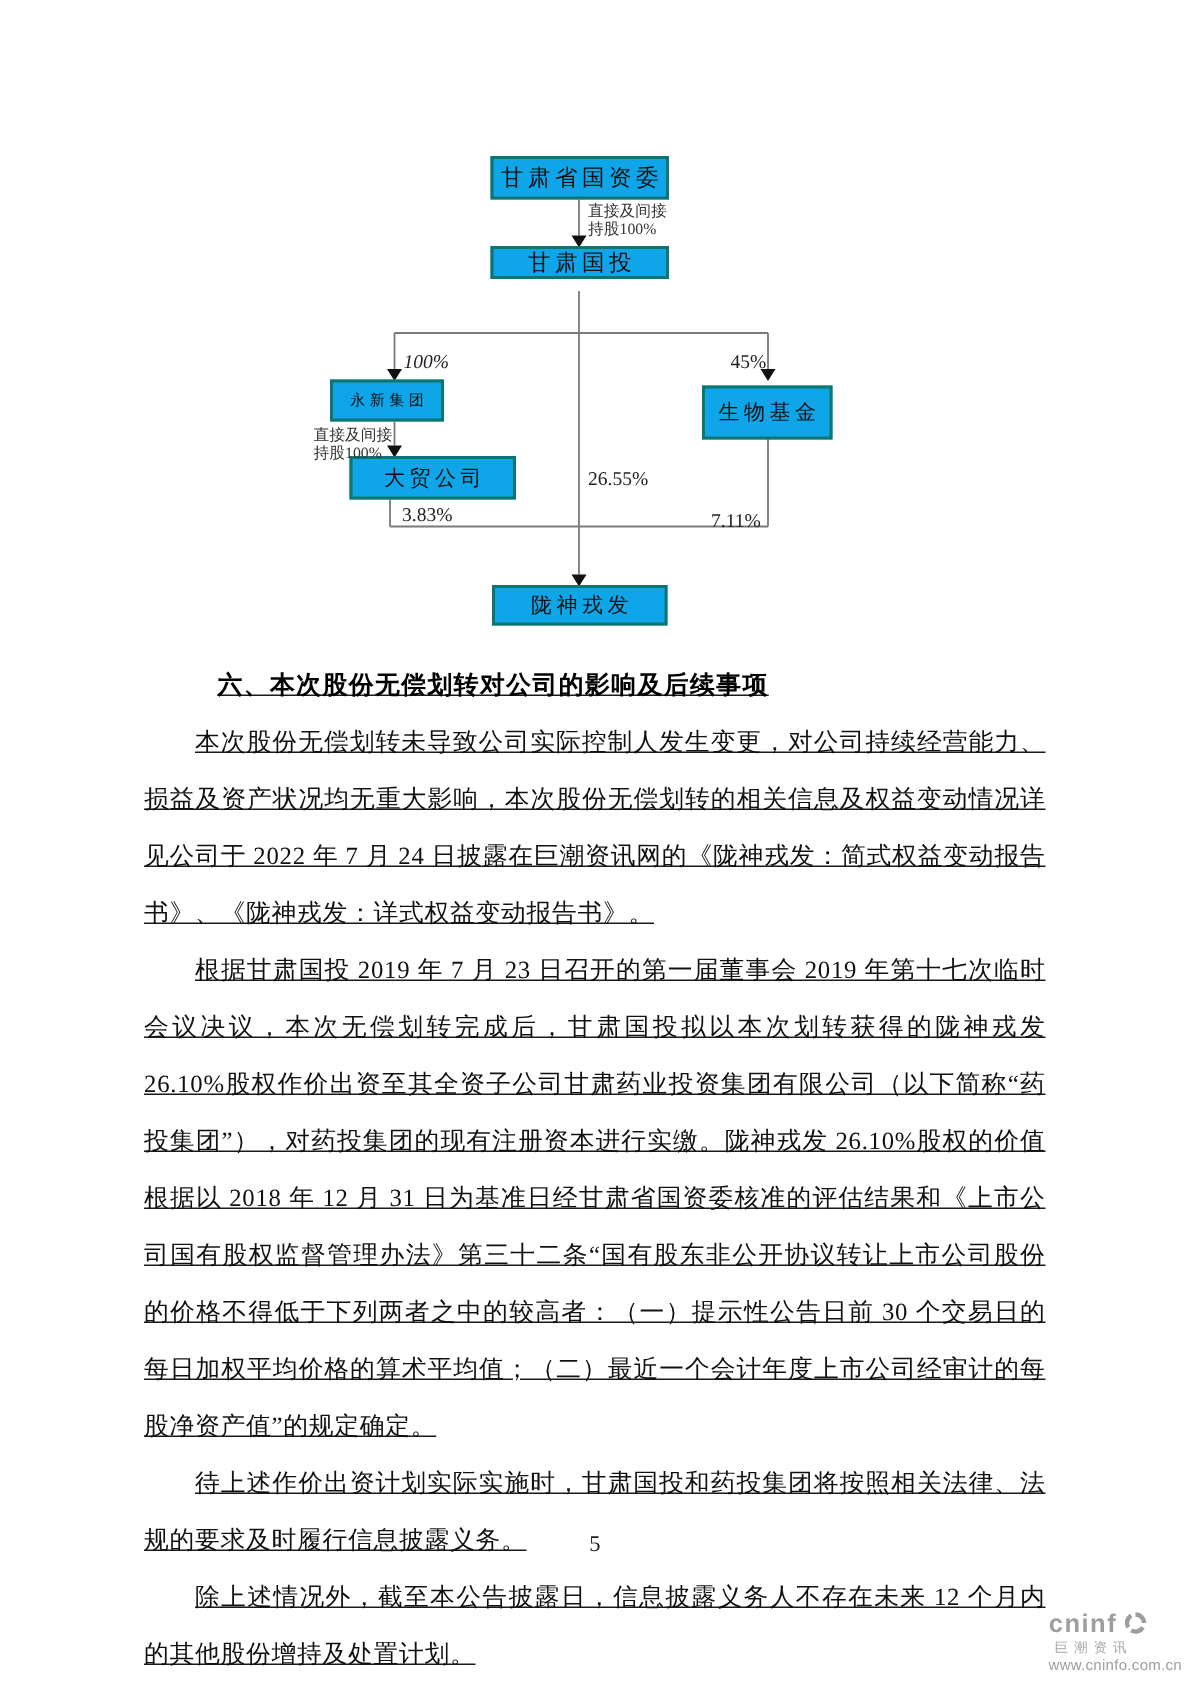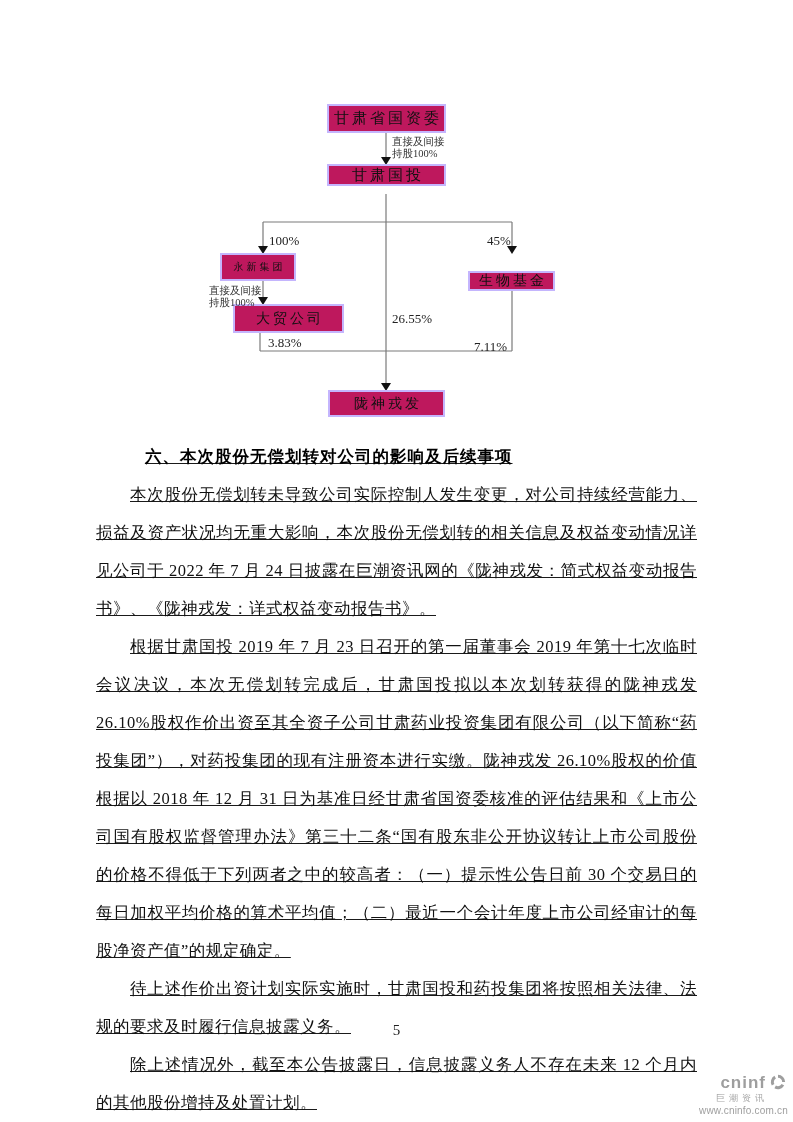--- a/index.html
+++ b/index.html
@@ -10,22 +10,22 @@
     color:#1a1a1a;
     position:relative;
     overflow:hidden;
   }
   .page{position:absolute;inset:0;background:#fff;}
 
   
   .diagram-svg{position:absolute;left:0;top:0;width:793px;height:430px;}
   .node{
     position:absolute;
-    border:2px solid #c4b5fd;
-    background:#be185d;
+    border:2px solid #0f766e;
+    background:#0ea5e9;
     display:flex;align-items:center;justify-content:center;
     font-size:15px;letter-spacing:3px;text-indent:3px;
     color:#111;
     box-sizing:border-box;
   }
   .edge-label{
     position:absolute;
     font-size:13px;
     color:#222;
     white-space:nowrap;
@@ -64,28 +64,28 @@
   }
   .logo{
     position:absolute;right:5px;top:1072px;
     width:110px;
     color:#9e9e9e;
     text-align:right;
     font-family:"Liberation Sans","DejaVu Sans",sans-serif;
     line-height:1;
   }
   .logo-brand-row{
-    display:flex;align-items:center;justify-content:flex-end;gap:2px;
+    display:flex;align-items:center;justify-content:center;gap:2px;
   }
   .logo-brand{
     font-size:17px;font-weight:bold;letter-spacing:1px;color:#9e9e9e;
   }
   .logo-swirl{width:20px;height:20px;display:block;}
   .logo-name{
-    font-size:9px;letter-spacing:4px;margin-top:2px;margin-right:20px;color:#a5a5a5;
+    font-size:9px;letter-spacing:4px;margin-top:2px;margin-right:33px;color:#a5a5a5;
   }
   .logo-url{
     font-size:10px;margin-top:3px;letter-spacing:0.2px;color:#9e9e9e;
   }
 </style>
 </head>
 <body>
 
 <div class="page">
 
@@ -119,32 +119,32 @@
         <polygon points="381,383 391,383 386,391"></polygon>
       </g>
     </svg>
 
     <div class="node" style="left:327px;top:104px;width:119px;height:29px;">甘肃省国资委</div>
 
     <div class="node" style="left:327px;top:164px;width:119px;height:22px;">甘肃国投</div>
 
     <div class="node" style="left:220px;top:253px;width:76px;height:28px;font-size:10px;text-align:center;">永新集团</div>
 
-    <div class="node" style="left:468px;top:271px;width:87px;height:20px;font-size:14px;">生物基金</div>
+    <div class="node" style="left:468px;top:257px;width:87px;height:36px;font-size:14px;">生物基金</div>
 
     <div class="node" style="left:233px;top:304px;width:111px;height:29px;font-size:14px;">大贸公司</div>
 
     <div class="node" style="left:328px;top:390px;width:117px;height:27px;font-size:14px;">陇神戎发</div>
 
     <div class="edge-label small" style="left:392px;top:136px;">
       <span>直接及间接</span>
       <span>持股100%</span>
     </div>
 
-    <div class="edge-label" style="left:269px;top:233px;">100%</div>
+    <div class="edge-label" style="left:269px;top:233px;font-style:italic;">100%</div>
 
     <div class="edge-label" style="left:487px;top:233px;">45%</div>
 
     <div class="edge-label small" style="left:209px;top:285px;">
       <span>直接及间接</span>
       <span>持股100%</span>
     </div>
 
     <div class="edge-label" style="left:392px;top:311px;">26.55%</div>
 

